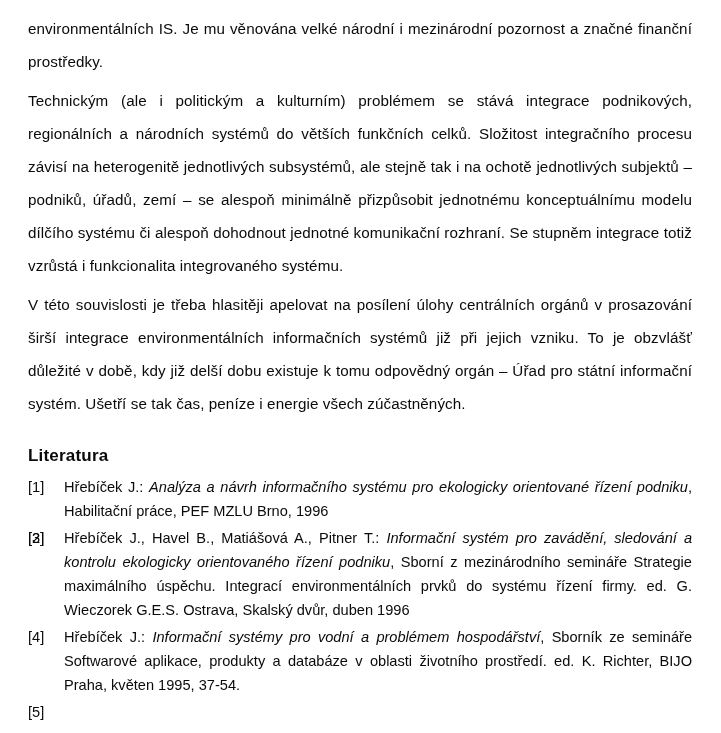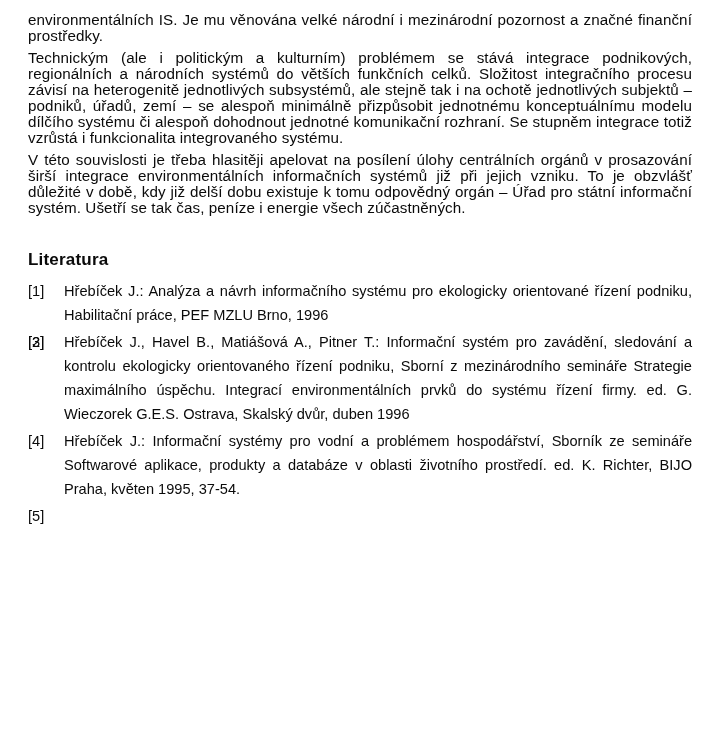--- a/index.html
+++ b/index.html
@@ -18,32 +18,32 @@
   }
   .content {
     position: absolute;
     left: 28px;
     top: 12px;
     width: 664px;
   }
   p.body {
     margin: 0 0 6px 0;
     font-size: 15.2px;
-    line-height: 16px;
+    line-height: 33px;
     text-align: justify;
     text-justify: inter-word;
     letter-spacing: 0.1px;
   }
   p.body.first {
     text-indent: 0;
   }
   .section-title {
     font-size: 17px;
     font-weight: bold;
-    margin: 34px 0 9px 0;
+    margin: 26px 0 9px 0;
     letter-spacing: 0.2px;
   }
   .ref-list {
     margin: 0;
     padding: 0;
     list-style: none;
   }
   .ref {
     position: relative;
     font-size: 14.6px;
@@ -54,20 +54,21 @@
     margin-bottom: 3px;
   }
   .ref .num {
     position: absolute;
     left: 0;
     top: 0;
     width: 30px;
     text-align: left;
   }
   .ref i, .ref .it {
+    font-style: italic;
     margin-top: 34px;
   }
 </style>
 </head>
 <body>
 
 <div class="page">
   <div class="content">
 
     <p class="body first">environmentálních IS.  Je mu věnována velké národní i mezinárodní pozornost a značné finanční prostředky.</p>

